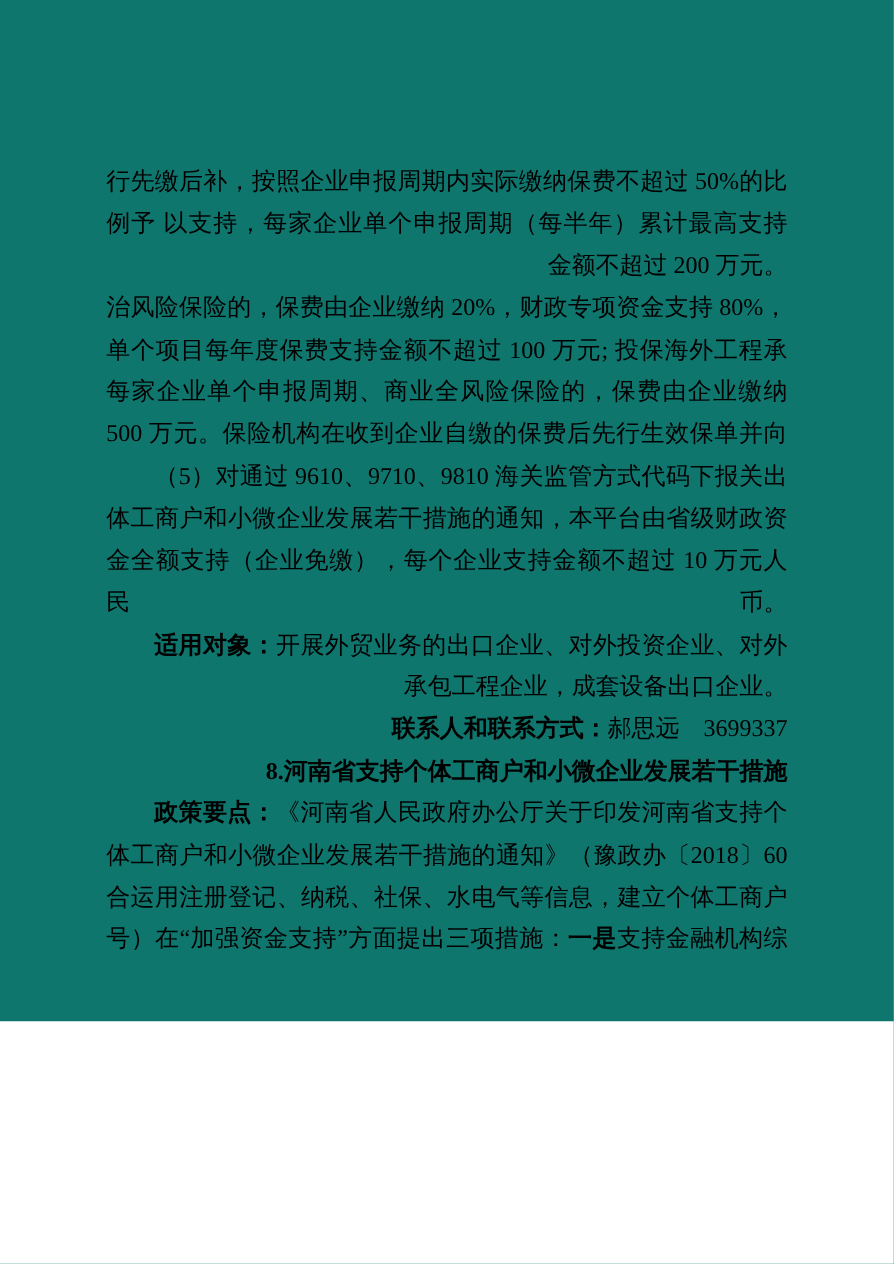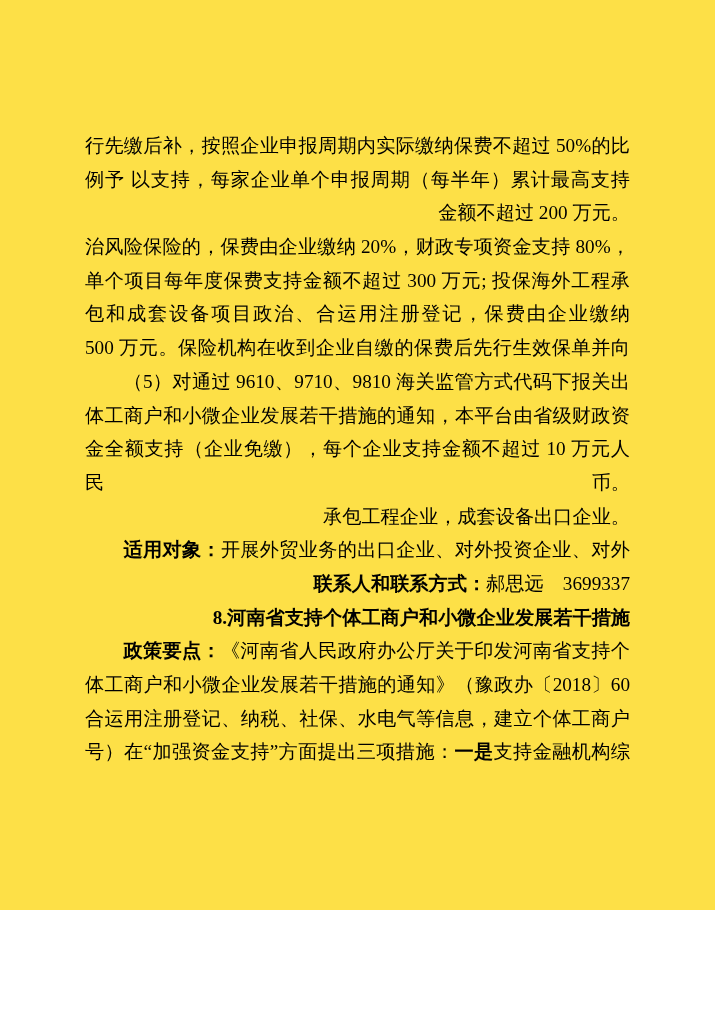--- a/index.html
+++ b/index.html
@@ -9,22 +9,22 @@
   body {
     width: 715px;
     height: 1011px;
     background: #ffffff;
     color: #000000;
     font-family: "Liberation Serif", "DejaVu Serif", serif;
   }
   .page {
     position: relative;
     width: 715px;
-    height: 910px;
-    background: #fde047;
+    height: 817px;
+    background: #0f766e;
     overflow: hidden;
   }
   .body-text {
     position: absolute;
     left: 85px;
     top: 129px;
     width: 545px;
     font-size: 19.2px;
   }
   .line {
@@ -56,29 +56,29 @@
 </style>
 </head>
 <body>
 
 <div class="page">
   <div class="body-text" id="body-text">
       <div class="line j"><span>行先缴后补，按照企业申报周期内实际缴纳保费不超过 50%的比</span></div>
       <div class="line j"><span>例予 以支持，每家企业单个申报周期（每半年）累计最高支持</span></div>
       <div class="line"><span>金额不超过 200 万元。</span></div>
       <div class="line j"><span>治风险保险的，保费由企业缴纳 20%，财政专项资金支持 80%，</span></div>
-      <div class="line j"><span>单个项目每年度保费支持金额不超过 300 万元; 投保海外工程承</span></div>
-      <div class="line j"><span>包和成套设备项目政治、合运用注册登记，保费由企业缴纳</span></div>
+      <div class="line j"><span>单个项目每年度保费支持金额不超过 100 万元; 投保海外工程承</span></div>
+      <div class="line j"><span>每家企业单个申报周期、商业全风险保险的，保费由企业缴纳</span></div>
       <div class="line j"><span>500 万元。保险机构在收到企业自缴的保费后先行生效保单并向</span></div>
       <div class="line j ind"><span>（5）对通过 9610、9710、9810 海关监管方式代码下报关出</span></div>
       <div class="line j"><span>体工商户和小微企业发展若干措施的通知，本平台由省级财政资</span></div>
       <div class="line j"><span>金全额支持（企业免缴），每个企业支持金额不超过 10 万元人民</span></div>
       <div class="line"><span>币。</span></div>
+      <div class="line j ind"><span class="b">适用对象：</span><span>开展外贸业务的出口企业、对外投资企业、对外</span></div>
       <div class="line"><span>承包工程企业，成套设备出口企业。</span></div>
-      <div class="line j ind"><span class="b">适用对象：</span><span>开展外贸业务的出口企业、对外投资企业、对外</span></div>
       <div class="line ind"><span class="b">联系人和联系方式：</span><span>郝思远　3699337</span></div>
       <div class="line ind"><span class="b">8.河南省支持个体工商户和小微企业发展若干措施</span></div>
       <div class="line j ind"><span class="b">政策要点：</span><span>《河南省人民政府办公厅关于印发河南省支持个</span></div>
       <div class="line j"><span>体工商户和小微企业发展若干措施的通知》（豫政办〔2018〕60</span></div>
       <div class="line j"><span>合运用注册登记、纳税、社保、水电气等信息，建立个体工商户</span></div>
       <div class="line j"><span>号）在“加强资金支持”方面提出三项措施：</span><span class="b">一是</span><span>支持金融机构综</span></div>
     </div>
   <div class="page-number">5</div>
 </div>
 

